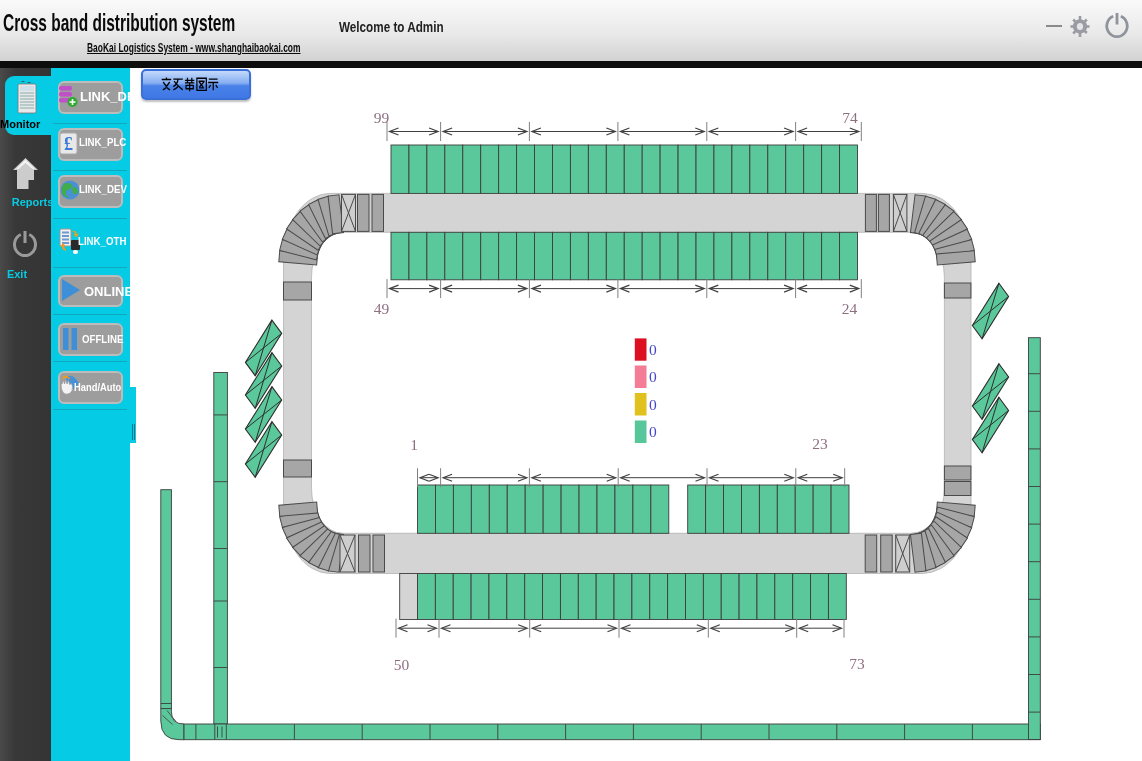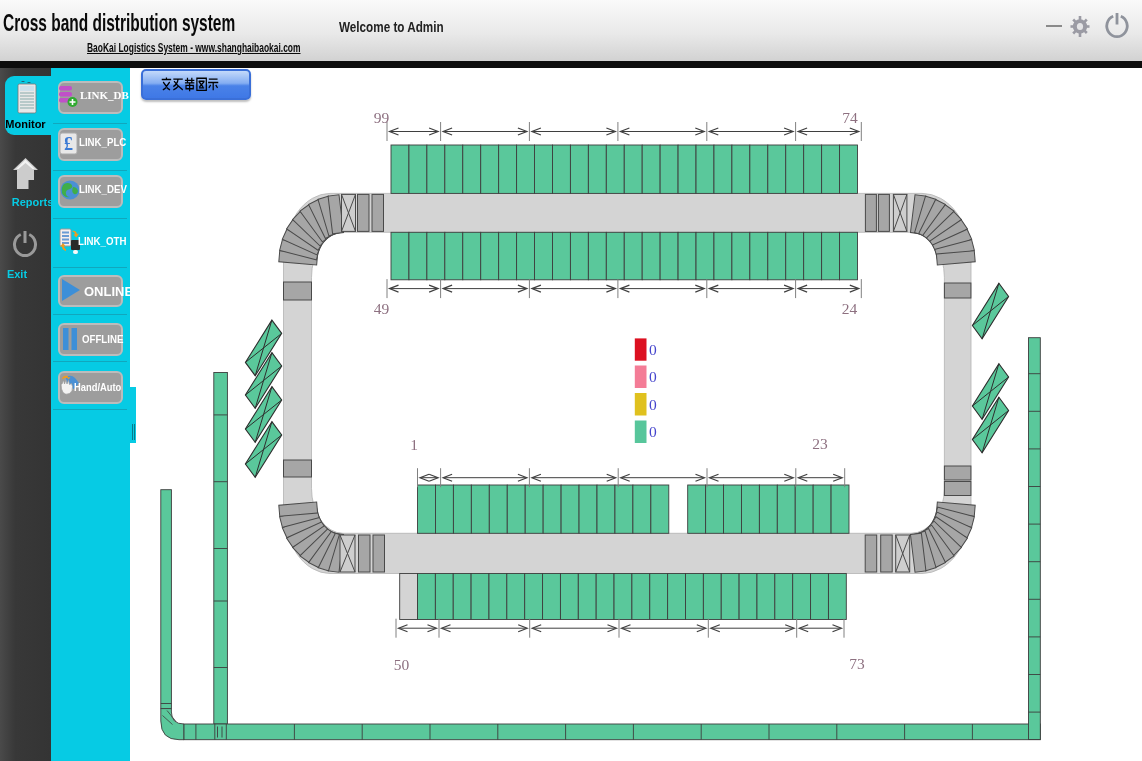--- a/index.html
+++ b/index.html
@@ -50,21 +50,21 @@
       <line x1="4" y1="13" x2="18" y2="13"></line>
       <line x1="4" y1="16" x2="18" y2="16"></line>
       <line x1="4" y1="19" x2="18" y2="19"></line>
       <line x1="4" y1="22" x2="18" y2="22"></line>
       <line x1="4" y1="25" x2="18" y2="25"></line>
       <line x1="4" y1="28" x2="18" y2="28"></line>
     </g>
 <path d="M5,2 q2,-2 4,0 q-2,-0.5 -4,0 Z M11,3 q2,-2 4,0 q-2,-0.5 -4,0 Z" fill="#334"></path>
   </svg>
 
-<div class="abs" style="left:0px;top:118px;width:51px;text-align:center;font-size:11px;font-weight:bold;color:#000;">Monitor</div>
+<div class="abs" style="left:0px;top:118px;width:51px;font-size:11px;font-weight:bold;color:#000;">Monitor</div>
 
 <svg class="abs" style="left:13px;top:158px" width="25" height="32" viewBox="0 0 25 32">
 <path d="M12.5,0 L25,12 L21,12 L21,22 L15.5,22 L15.5,31 L4,31 L4,12 L0,12 Z" fill="#cccccc"></path>
 <path d="M12.5,1.5 L22,11 L19.5,11 L12.5,5 L5.5,11 L3,11 Z" fill="#f2f2f2"></path>
   </svg>
 
 <div class="abs" style="left:0px;top:196px;width:65px;text-align:center;font-size:11px;font-weight:bold;color:#06cbe4;">Reports</div>
 
 <svg class="abs" style="left:12px;top:228px" width="26" height="34" viewBox="0 0 26 34">
     <path d="M8.8,6.5 A10.5,11 0 1 0 17.2,6.5" fill="none" stroke="#9a9a9a" stroke-width="3"></path>
@@ -90,21 +90,21 @@
 <div class="abs" style="left:57.8px;top:80.7px;width:65.2px;height:33.5px;background:#9d9d9d;border:2px solid #bcbcbc;border-radius:6px;"></div>
 <svg class="abs" style="left:58px;top:84px" width="20" height="26" viewBox="0 0 20 26">
     <g fill="#c050c8">
       <rect x="1" y="2" width="13" height="4.5" rx="2"></rect>
       <rect x="1" y="8" width="13" height="4.5" rx="2"></rect>
       <rect x="1" y="14" width="13" height="4.5" rx="2"></rect>
     </g>
     <circle cx="14.5" cy="18" r="5" fill="#2faa30"></circle>
     <path d="M14.5,15 V21 M11.5,18 H17.5" stroke="#fff" stroke-width="1.6"></path>
   </svg>
-<div class="abs" style="left:80px;top:89px;font-size:11px;font-weight:bold;color:#fff;font-family:Liberation Serif, serif;">LINK_DB</div>
+<div class="abs" style="left:80px;top:89px;font-size:13px;font-weight:bold;color:#fff;">LINK_DB</div>
 
 <div class="abs" style="left:57.8px;top:127.6px;width:65.2px;height:33.5px;background:#9d9d9d;border:2px solid #bcbcbc;border-radius:6px;"></div>
 <svg class="abs" style="left:59px;top:132px" width="20" height="23" viewBox="0 0 20 23">
     <rect x="1" y="1" width="17" height="21" rx="2" fill="#e8e8e8" stroke="#aaa"></rect>
     <text x="9.5" y="18" font-size="18" font-weight="bold" fill="#3a7ad4" text-anchor="middle" font-family="Liberation Serif,serif">£</text>
   </svg>
 <div class="abs" style="left:79px;top:136px;font-size:11px;font-weight:bold;color:#fff;transform:scaleX(0.88);transform-origin:0 0;">LINK_PLC</div>
 
 <div class="abs" style="left:57.8px;top:174.6px;width:65.2px;height:33.5px;background:#9d9d9d;border:2px solid #bcbcbc;border-radius:6px;"></div>
 <svg class="abs" style="left:59px;top:179px" width="22" height="22" viewBox="0 0 22 22">

